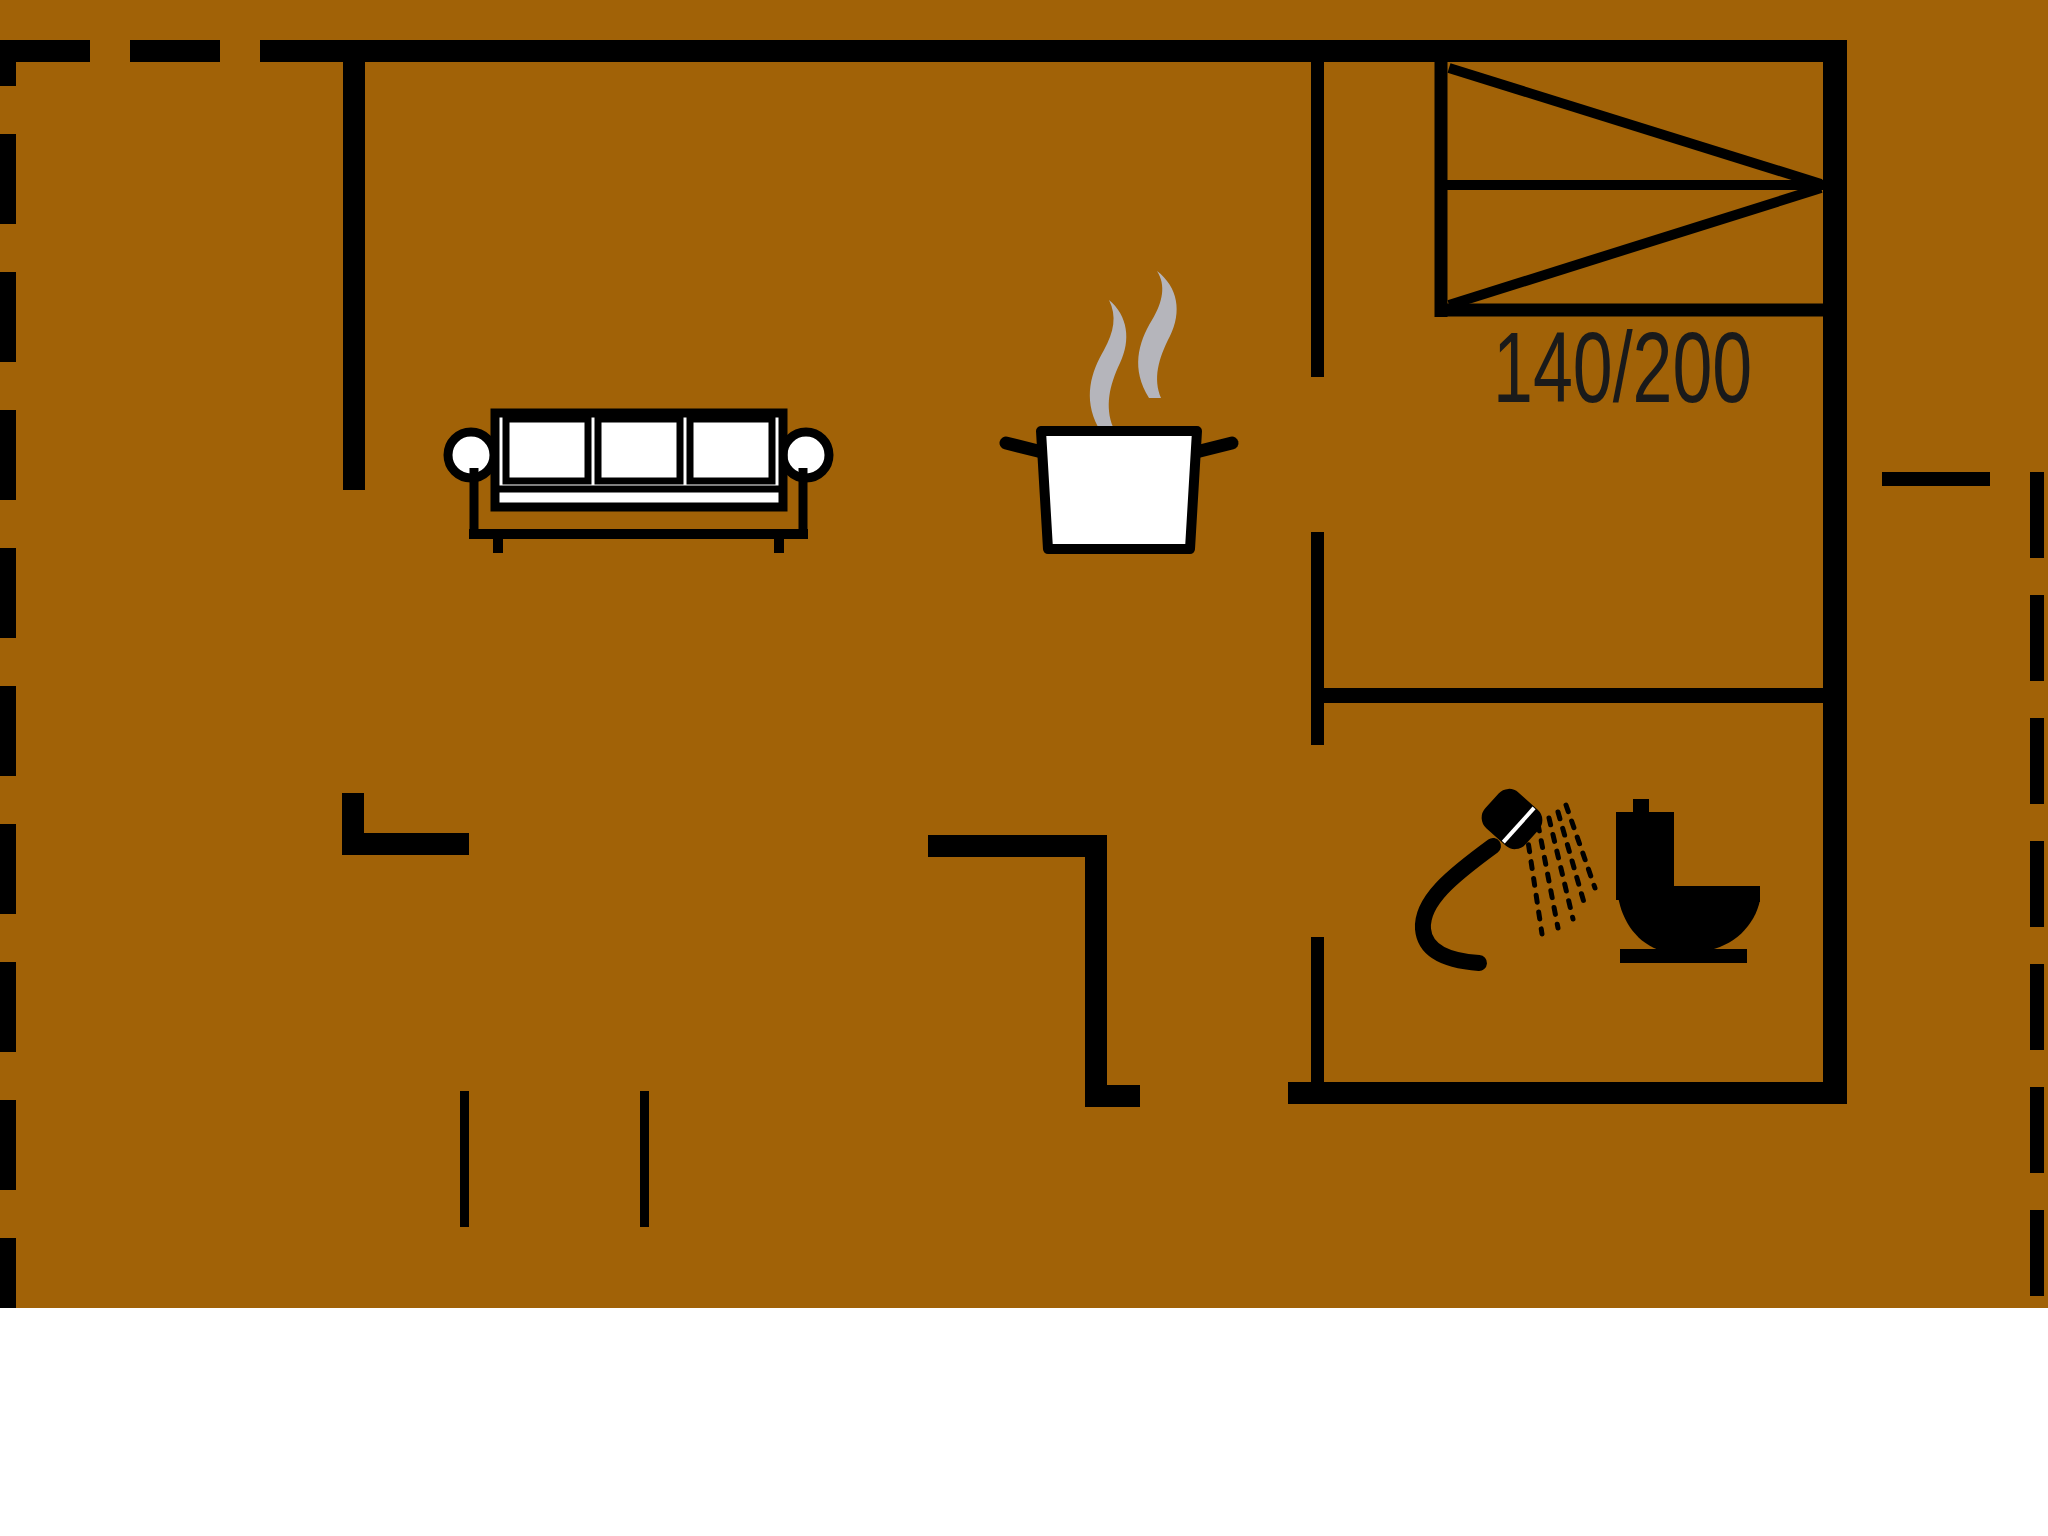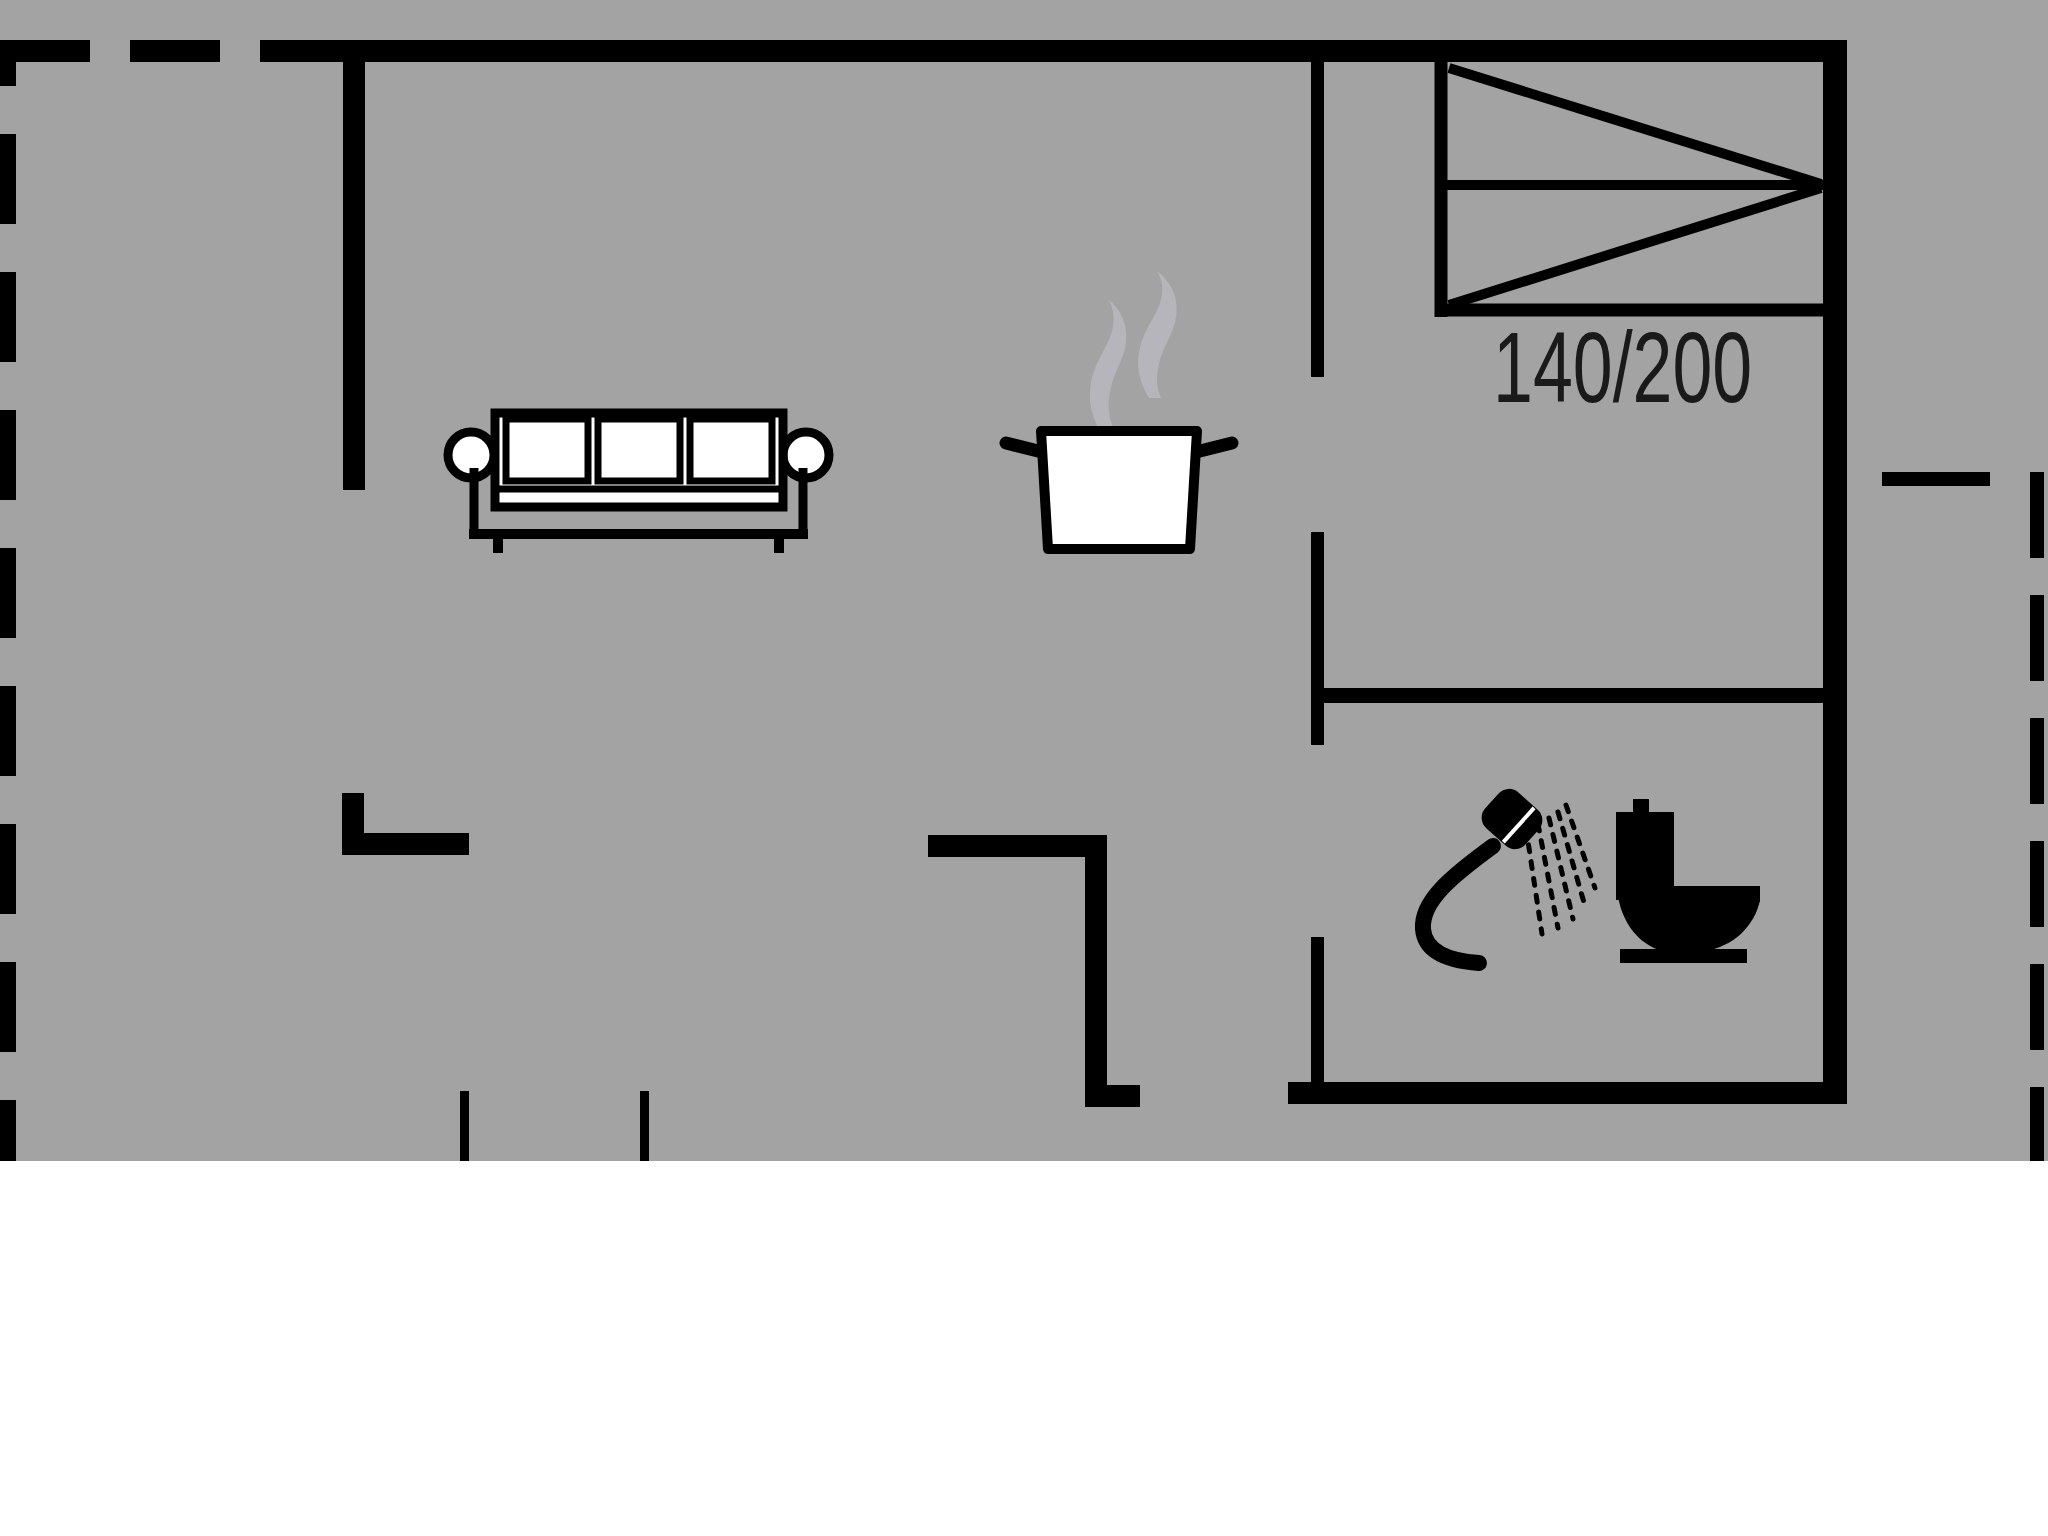--- a/index.html
+++ b/index.html
@@ -4,22 +4,22 @@
 <style>
   html, body {
     margin: 0;
     padding: 0;
     background: #ffffff;
     font-family: "Liberation Sans", sans-serif;
   }
   .stage {
     position: relative;
     width: 2048px;
-    height: 1161px;
-    background: #a3a3a3;
+    height: 1308px;
+    background: #a16207;
     overflow: hidden;
   }
   .plan-svg {
     position: absolute;
     left: 0;
     top: 0;
     width: 2048px;
     height: 1536px;
     display: block;
   }

